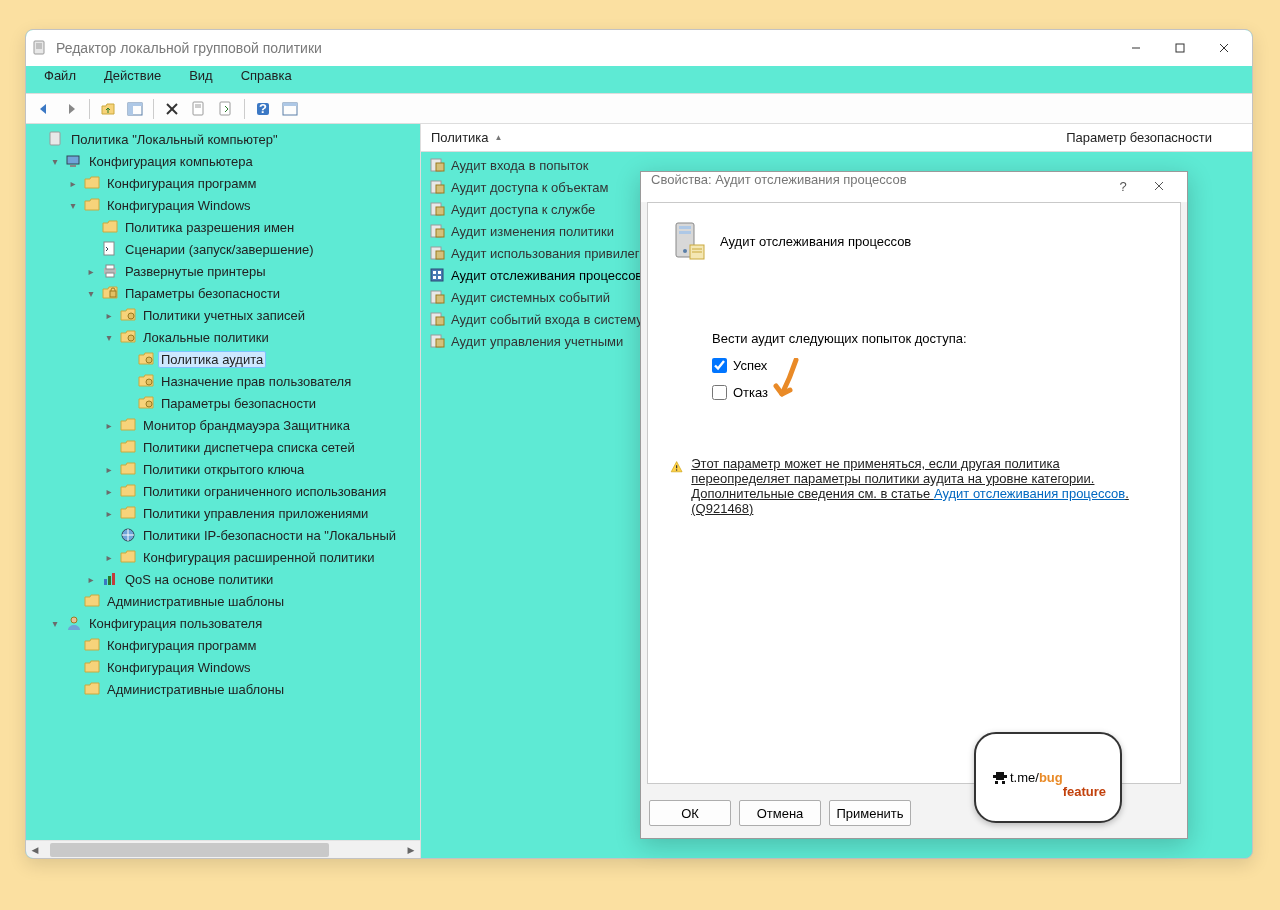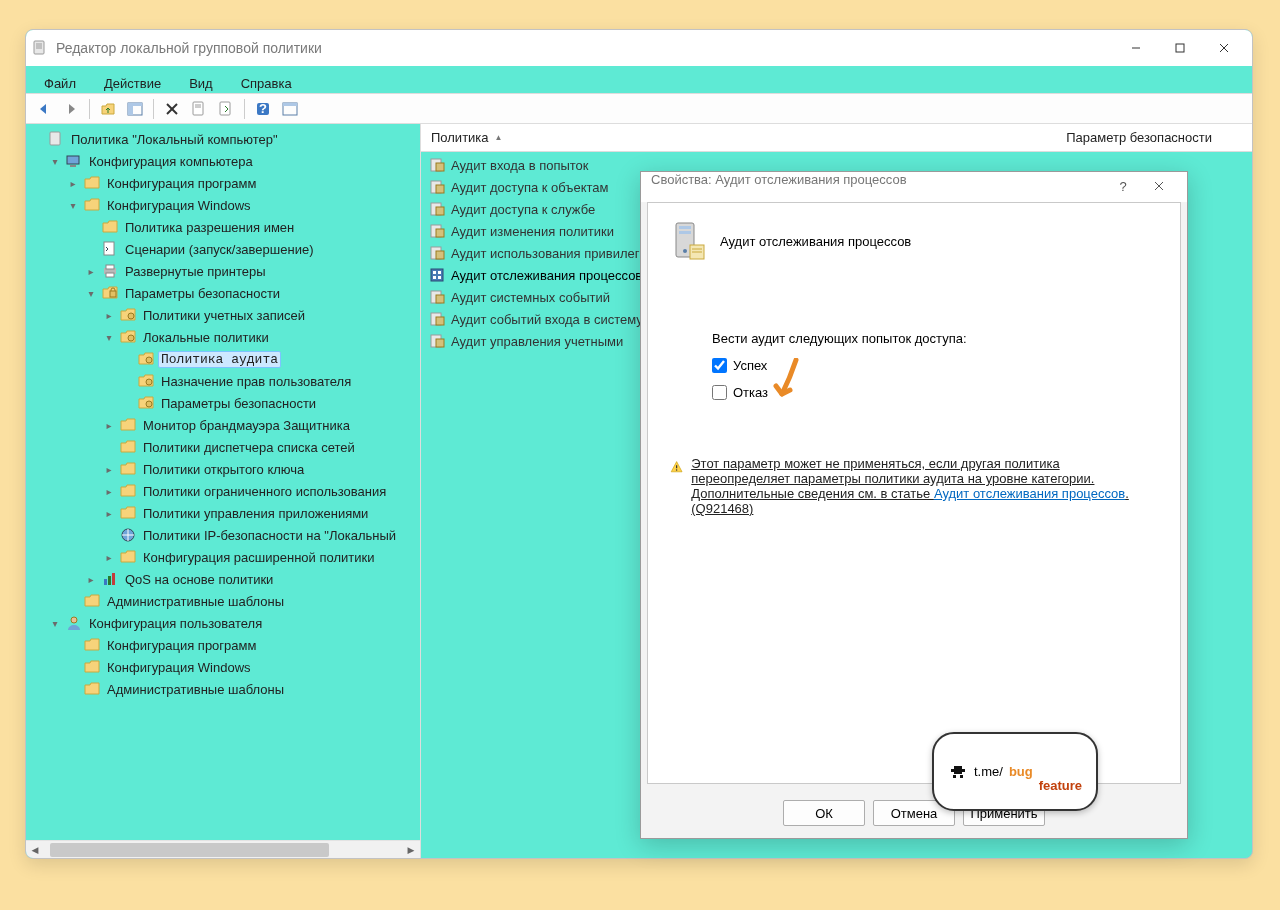--- a/index.html
+++ b/index.html
@@ -2,34 +2,34 @@
 <html><head>
 <meta charset="utf-8">
 <style>
 * { box-sizing: border-box; margin: 0; padding: 0; font-family: "Segoe UI", Tahoma, sans-serif; font-size: 13px; }
 body { background: #fbe0a1; width: 1280px; height: 910px; overflow: hidden; position: relative; }
 .window { position: absolute; left: 25px; top: 29px; width: 1228px; height: 830px; background: #5eead4; border: 1px solid #c2c2c2; border-radius: 8px; box-shadow: 0 6px 18px rgba(0,0,0,.12); display: flex; flex-direction: column; overflow: hidden; }
 .titlebar { height: 36px; display: flex; align-items: center; padding: 0 6px; background: #fff; }
 .titlebar .app-icon { width: 16px; height: 16px; margin-right: 8px; }
 .titlebar .title { color: #7a7a7a; font-size: 14px; flex: 1; }
 .titlebar .win-btn { width: 44px; height: 32px; display: flex; align-items: center; justify-content: center; color: #555; }
-.menubar { height: 28px; display: flex; align-items: flex-end; gap: 20px; padding: 0 14px; color: #222; border-bottom: 1px solid #ddd; }
+.menubar { height: 28px; display: flex; align-items: flex-start; gap: 20px; padding: 0 14px; color: #222; border-bottom: 1px solid #ddd; }
 .menubar .mi { padding: 2px 4px; }
 .toolbar { height: 30px; display: flex; align-items: center; gap: 3px; padding: 2px 6px; border-bottom: 1px solid #ddd; background: #fdfdfd; }
 .toolbar .tbtn { width: 24px; height: 24px; display: flex; align-items: center; justify-content: center; border: 1px solid transparent; border-radius: 2px; }
 .toolbar .tsep { width: 1px; height: 20px; background: #ccc; margin: 0 3px; }
 .body { flex: 1; display: flex; min-height: 0; }
 .tree-pane { width: 395px; border-right: 1px solid #ddd; display: flex; flex-direction: column; }
 .tree { flex: 1; overflow: hidden; padding: 4px 2px 2px 4px; color: #222; }
 .tree .node { display: flex; align-items: center; gap: 4px; height: 22px; white-space: nowrap; }
 .tree .exp { width: 14px; text-align: center; color: #6b6b6b; font-size: 10px; cursor: pointer; }
 .tree .exp.empty { visibility: hidden; }
 .tree .ico { width: 16px; height: 16px; flex-shrink: 0; }
 .tree .label { padding: 1px 3px; }
-.tree .label.selected { background: #cde8ff; border: 1px solid #7cc4ff; border-radius: 2px; padding: 0 2px; font-family: Liberation Mono, monospace; }
+.tree .label.selected { background: #cde8ff; border: 1px solid #7cc4ff; border-radius: 2px; padding: 0 2px; }
 .tree .children { margin-left: 18px; }
 .scroll-h { height: 18px; display: flex; align-items: center; background: #f1f1f1; border-top: 1px solid #e3e3e3; }
 .scroll-h .sbtn { width: 18px; height: 18px; display: flex; align-items: center; justify-content: center; color: #666; font-size: 9px; }
 .scroll-h .strack { flex: 1; position: relative; height: 18px; }
 .scroll-h .thumb { position: absolute; left: 6px; top: 2px; width: 78%; height: 14px; background: #c9c9c9; border-radius: 2px; }
 .list-pane { flex: 1; display: flex; flex-direction: column; }
 .list-header { display: flex; border-bottom: 1px solid #ddd; background: #fff; }
 .list-header .col { padding: 6px 10px; color: #222; }
 .list-header .col.sortable::after { content: "▲"; font-size:8px; color:#777; margin-left:6px; vertical-align: 2px;}
 .list-body { flex:1; padding: 2px 0; overflow: hidden; }
@@ -46,24 +46,24 @@
 .dialog .tab.inactive { background:#f0f0f0; color:#444;}
 .dialog .tab-body { flex:1; background:#fff; border:1px solid #c9c9c9; margin: 0 6px 6px 6px; padding: 18px 22px; position:relative;}
 .dialog .policy-name { display:flex; align-items:center; gap:14px; margin-bottom: 70px;}
 .dialog .server-icon { width:36px; height:40px; }
 .dialog .attempt-text { margin-bottom:12px; font-size: 13px;}
 .dialog .chk-row { display:flex; align-items:center; gap:6px; margin-left:42px; margin-bottom: 12px;}
 .dialog input[type=checkbox]{ width:15px;height:15px;}
 .dialog .warn-block { display:flex; gap:8px; margin-top: 56px; font-size: 13px; color: #222; text-decoration: underline; }
 .dialog .warn-ico { width:22px; height:22px; }
 .dialog .warn-text a { color:#0067c0; text-decoration: underline; }
-.dialog .btn-row { display:flex; justify-content:center; gap:8px; padding: 10px 8px 12px 8px;}
+.dialog .btn-row { display:flex; justify-content:flex-start; gap:8px; padding: 10px 8px 12px 8px;}
 .dialog .btn { min-width: 82px; height: 26px; background:#fdfdfd; border:1px solid #adadad; border-radius:2px; font-size: 13px;}
 .arrow-annot { position:absolute; left: 768px; top:358px; pointer-events:none; }
-.watermark { position:absolute; left:932px; top:732px; background:#fff; border:2px solid #333; border-radius:22px; padding:16px 14px; display:flex; align-items:center; gap:6px; font-size: 16px; box-shadow:0 2px 6px rgba(0,0,0,.25);}
+.watermark { position:absolute; left:974px; top:732px; background:#fff; border:2px solid #333; border-radius:22px; padding:22px 14px; display:flex; align-items:center; font-size: 16px; box-shadow:0 2px 6px rgba(0,0,0,.25);}
 .watermark .bug { color:#e98a27; font-weight:600;}
 .watermark .feat { color:#c2410c; font-weight:600;margin-top:28px;}
 
 .folder-yellow { fill:#f7d37a; stroke:#caa93f; }
 </style>
 </head>
 <body>
 
 <div class="window">
 

